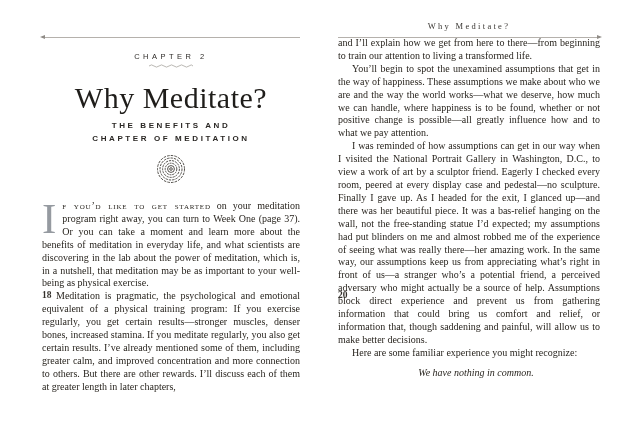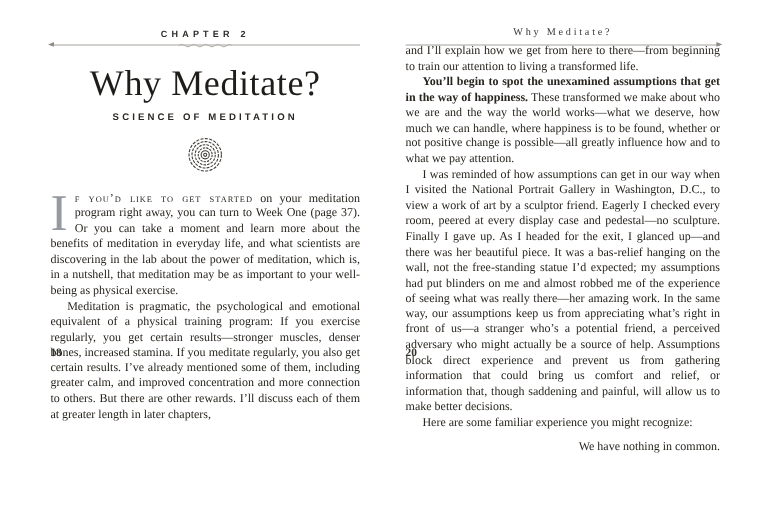--- a/index.html
+++ b/index.html
@@ -7,38 +7,38 @@
           font-family:"Liberation Serif",serif;color:#26231f;}
   .page{position:absolute;top:0;height:328px;}
   .page-left{left:42px;width:258px;}
   .page-right{left:338px;width:262px;}
 
   .rule{position:absolute;top:37px;left:0;width:100%;height:1px;background:#b5b1ac;}
   .arrow{position:absolute;top:-2px;width:0;height:0;}
   .arrow-left{left:-2px;border-top:2.5px solid transparent;border-bottom:2.5px solid transparent;border-right:5px solid #908c87;}
   .arrow-right{right:-2px;border-top:2.5px solid transparent;border-bottom:2.5px solid transparent;border-left:5px solid #908c87;}
 
-  .chapter{margin-top:24px;text-align:center;font-family:"Liberation Sans",sans-serif;
-           font-weight:bold;font-size:7.5px;letter-spacing:3.5px;color:#2e2b28;}
+  .chapter{margin-top:52px;text-align:center;font-family:"Liberation Sans",sans-serif;
+           font-weight:normal;font-size:7.5px;letter-spacing:3.5px;color:#2e2b28;}
   .squiggle{display:block;margin:2px auto 0 auto;}
   .title{margin:13px 0 0 0;text-align:center;font-weight:normal;font-size:30px;
          letter-spacing:0.5px;color:#1f1d1a;line-height:32px;}
   .subtitle{margin-top:6px;text-align:center;font-family:"Liberation Sans",sans-serif;
             font-weight:bold;font-size:8px;letter-spacing:2.6px;line-height:12.5px;color:#2b2825;}
   .medallion{margin-top:9px;text-align:center;line-height:0;}
 
   .bodytext{text-align:justify;font-size:10px;line-height:12.9px;color:#29251f;}
   .left-body{margin-top:16px;}
   .right-body{margin-top:6px;}
   .bodytext p{margin:0;}
   .indent{text-indent:14px;}
   .dropcap{float:left;font-size:43px;line-height:33px;padding:2px 6px 0 0;color:#959aa0;}
   .smallcaps{font-variant:small-caps;letter-spacing:0.8px;}
-  .lead-bold{font-weight:bold;}
-  .assumption{text-align:right;margin:7px 0 0 14px !important;}
+  .lead-bold{font-weight:normal;}
+  .assumption{font-style:italic;text-align:center;margin:7px 0 0 14px !important;}
 
   .runhead{margin-top:21px;text-align:center;font-size:8.5px;letter-spacing:2.3px;color:#3a3733;}
   .pagenum{position:absolute;bottom:28px;left:0;width:100%;text-align:left;font-size:9.5px;color:#332f2a;font-weight:bold;}
 </style>
 </head>
 <body>
 
 <div class="spread">
 
   <section class="page page-left">
@@ -48,21 +48,22 @@
 
     <div class="chapter">CHAPTER 2</div>
 
     <svg class="squiggle" width="46" height="6" viewBox="0 0 46 6">
       <path d="M1,3 Q3.5,0.8 6,3 T11,3 T16,3 T21,3 T26,3 T31,3 T36,3 T41,3 T45,3" fill="none" stroke="#a8a49f" stroke-width="0.8"></path>
     </svg>
 
     <h1 class="title">Why Meditate?</h1>
 
     <div class="subtitle">
-      <div>SCIENCE OF MEDITATION</div>
+      <div>THE BENEFITS AND</div>
+      <div>CHAPTER OF MEDITATION</div>
     </div>
 
     <div class="medallion">
       <svg width="30" height="30" viewBox="0 0 30 30">
         <g fill="none" stroke="#403c37" stroke-width="0.9">
           <circle cx="15" cy="15" r="13.5" stroke-dasharray="2.6,1.1"></circle>
           <circle cx="15" cy="15" r="11" stroke-dasharray="2.4,1"></circle>
           <circle cx="15" cy="15" r="8.4" stroke-dasharray="2.2,0.9"></circle>
           <circle cx="15" cy="15" r="5.8" stroke-dasharray="2,0.8"></circle>
           <circle cx="15" cy="15" r="3.4"></circle>
@@ -81,21 +82,21 @@
 
   <section class="page page-right">
     <div class="runhead">Why Meditate?</div>
 
     <div class="rule">
       <span class="arrow arrow-right"></span>
     </div>
 
     <div class="bodytext right-body">
       <p>and I’ll explain how we get from here to there—from beginning to train our attention to living a transformed life.</p>
-      <p class="indent"><span class="lead-bold">You’ll begin to spot the unexamined assumptions that get in the way of happiness.</span><span> These transformed we make about who we are and the way the world works—what we deserve, how much we can handle, where happiness is to be found, whether or not positive change is possible—all greatly influence how and to what we pay attention.</span></p>
+      <p class="indent"><span class="lead-bold">You’ll begin to spot the unexamined assumptions that get in the way of happiness.</span><span> These assumptions we make about who we are and the way the world works—what we deserve, how much we can handle, where happiness is to be found, whether or not positive change is possible—all greatly influence how and to what we pay attention.</span></p>
       <p class="indent">I was reminded of how assumptions can get in our way when I visited the National Portrait Gallery in Washington, D.C., to view a work of art by a sculptor friend. Eagerly I checked every room, peered at every display case and pedestal—no sculpture. Finally I gave up. As I headed for the exit, I glanced up—and there was her beautiful piece. It was a bas-relief hanging on the wall, not the free-standing statue I’d expected; my assumptions had put blinders on me and almost robbed me of the experience of seeing what was really there—her amazing work. In the same way, our assumptions keep us from appreciating what’s right in front of us—a stranger who’s a potential friend, a perceived adversary who might actually be a source of help. Assumptions block direct experience and prevent us from gathering information that could bring us comfort and relief, or information that, though saddening and painful, will allow us to make better decisions.</p>
       <p class="indent">Here are some familiar experience you might recognize:</p>
       <p class="assumption">We have nothing in common.</p>
     </div>
 
     <div class="pagenum">20</div>
   </section>
 
 </div>
 

